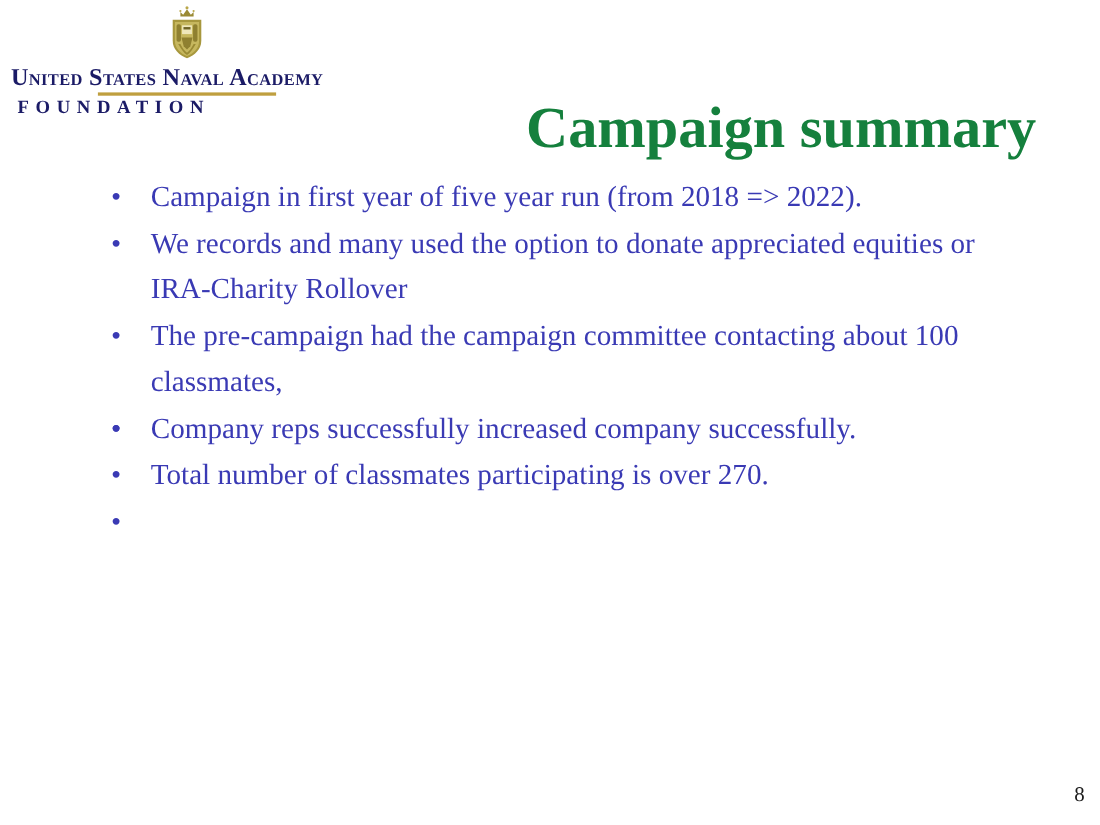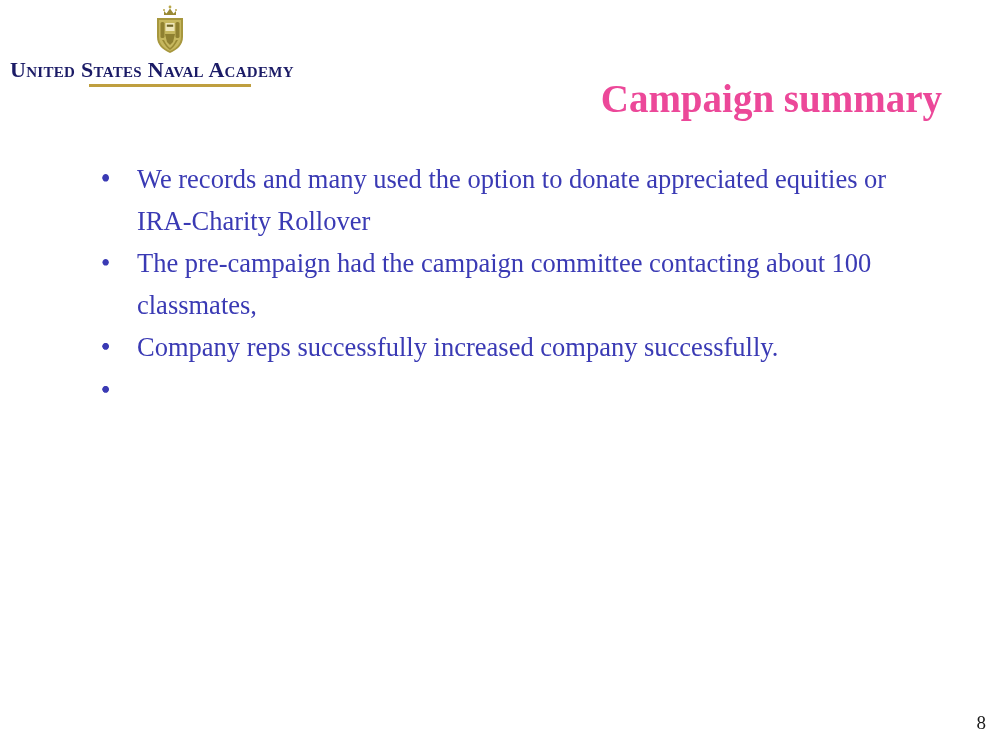--- a/index.html
+++ b/index.html
@@ -55,24 +55,24 @@
     line-height: 1.05;
     white-space: nowrap;
     padding-left: 6px;
   }
 
   
   .slide-title {
     position: absolute;
     right: 58px;
     top: 52px;
-    color: #ec4899;
+    color: #15803d;
     font-family: "Liberation Serif", "DejaVu Serif", serif;
     font-weight: bold;
-    font-size: 39px;
+    font-size: 53px;
     line-height: 1.1;
     white-space: nowrap;
   }
 
   
   .bullet-list {
     position: absolute;
     left: 96px;
     top: 158px;
     width: 812px;
@@ -134,44 +134,47 @@
 
     <rect x="15.5" y="19" width="9" height="8" fill="#efe7bb"></rect>
     <rect x="16.8" y="20.6" width="6.4" height="2.2" fill="#6f6426"></rect>
 
     <path d="M15 30 L25 30 L23 38 L20 41 L17 38 Z" fill="#8f8030"></path>
     <path d="M12 36 C15 41 17 44 20 46 C23 44 25 41 28 36 L26 36 C24 40 22 42.5 20 44 C18 42.5 16 40 14 36 Z" fill="#9a8a34"></path>
   </svg>
 
   <div class="logo-line1">United States Naval Academy</div>
   <div class="logo-rule"></div>
+  <div class="logo-line2">FOUNDATION</div>
 </div>
 
 <h1 class="slide-title">Campaign summary</h1>
 
 <ul class="bullet-list">
   <li class="bullet-item">
     <span class="bullet-dot">•</span>
+    <span class="bullet-text">Campaign in first year of five year run (from 2018 =&gt; 2022).</span>
   </li>
   <li class="bullet-item">
     <span class="bullet-dot">•</span>
     <span class="bullet-text">We records and many used the option to donate appreciated equities or IRA-Charity Rollover</span>
   </li>
   <li class="bullet-item">
     <span class="bullet-dot">•</span>
     <span class="bullet-text">The pre-campaign had the campaign committee contacting about 100 classmates,</span>
   </li>
   <li class="bullet-item">
     <span class="bullet-dot">•</span>
   </li>
   <li class="bullet-item">
     <span class="bullet-dot">•</span>
     <span class="bullet-text">Company reps successfully increased company successfully.</span>
   </li>
   <li class="bullet-item">
     <span class="bullet-dot">•</span>
+    <span class="bullet-text">Total number of classmates participating is over 270.</span>
   </li>
   <li class="bullet-item">
     <span class="bullet-dot">•</span>
   </li>
 </ul>
 
 <div class="page-number">8</div>
 
 </body></html>

